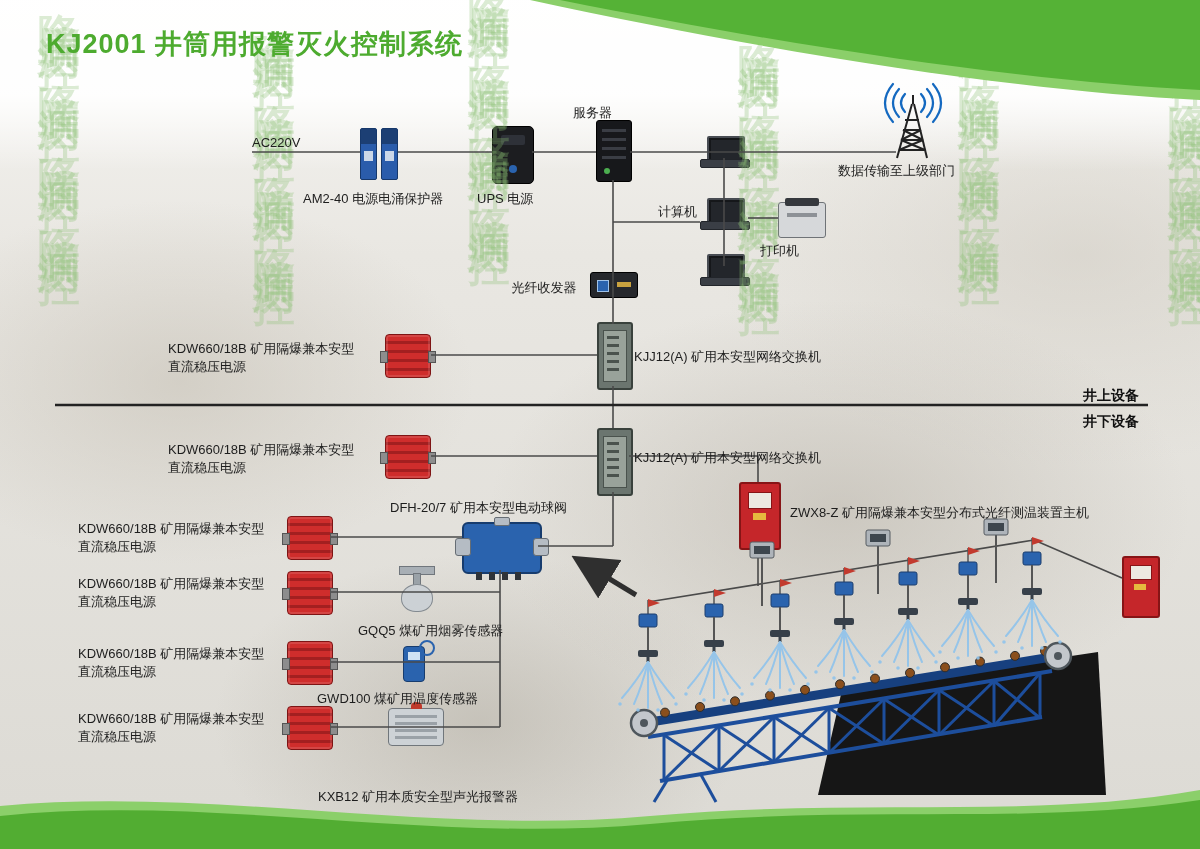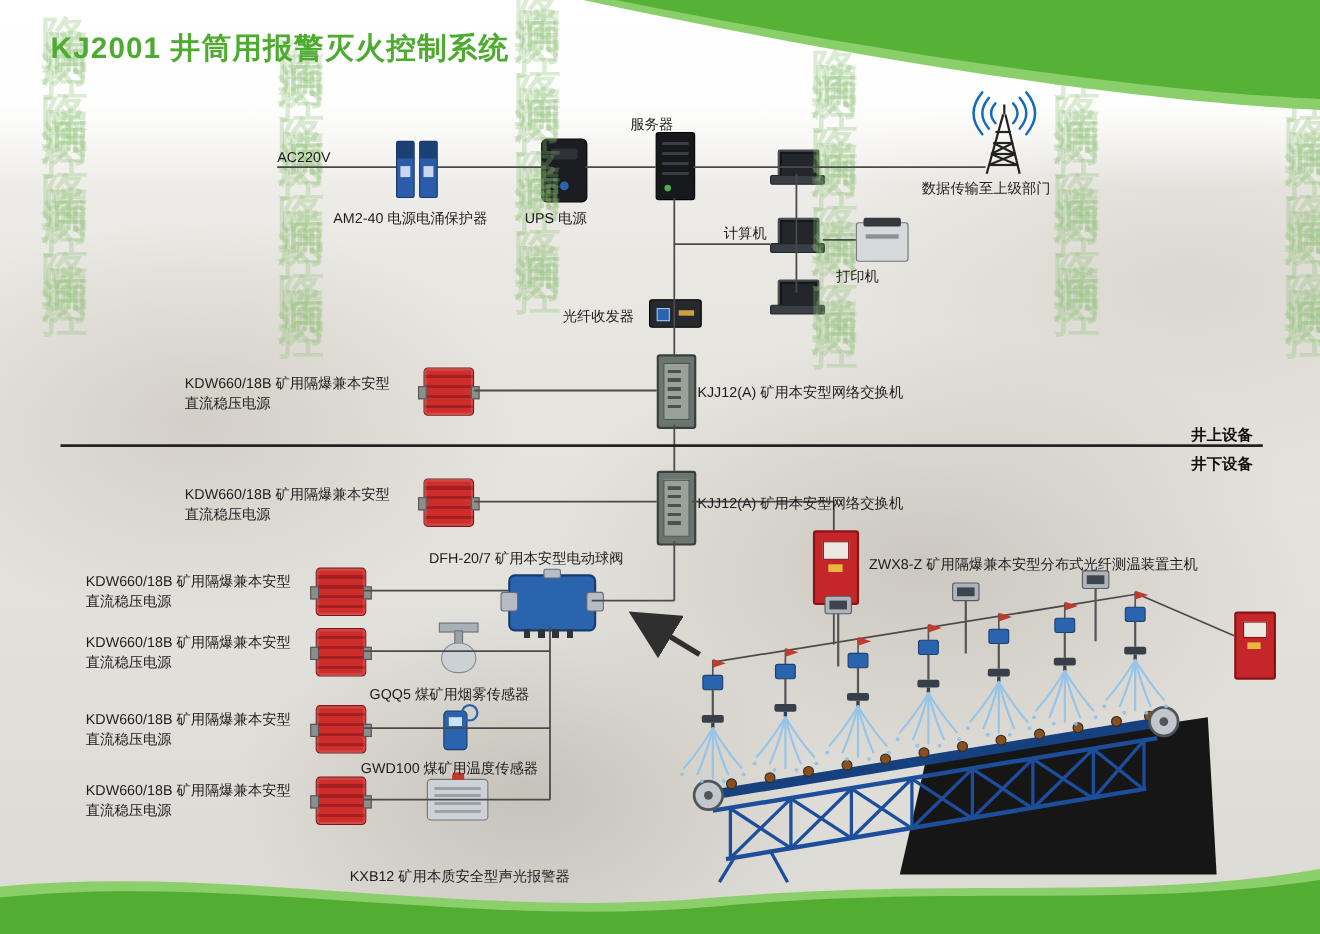--- a/index.html
+++ b/index.html
@@ -348,22 +348,22 @@
   </div>
   <div class="lbl c" style="left:78px;top:645px;width:195px">
     <div>KDW660/18B 矿用隔爆兼本安型</div>
     <div>直流稳压电源</div>
   </div>
   <div class="lbl c" style="left:78px;top:710px;width:195px">
     <div>KDW660/18B 矿用隔爆兼本安型</div>
     <div>直流稳压电源</div>
   </div>
 
-  <div class="lbl c" style="left:336px;top:622px;width:155px">GQQ5 煤矿用烟雾传感器</div>
-  <div class="lbl c" style="left:328px;top:690px;width:168px">GWD100 煤矿用温度传感器</div>
+  <div class="lbl c" style="left:358px;top:622px;width:155px">GQQ5 煤矿用烟雾传感器</div>
+  <div class="lbl c" style="left:317px;top:690px;width:168px">GWD100 煤矿用温度传感器</div>
   <div class="lbl c" style="left:318px;top:788px;width:205px">KXB12 矿用本质安全型声光报警器</div>
 
   <div class="lbl b r" style="left:1080px;top:386px;width:62px">井上设备</div>
   <div class="lbl b r" style="left:1080px;top:412px;width:62px">井下设备</div>
 
   <div class="hdr">
     <div class="t">KJ2001 井筒用报警灭火控制系统</div>
   </div>
 
 </div>

